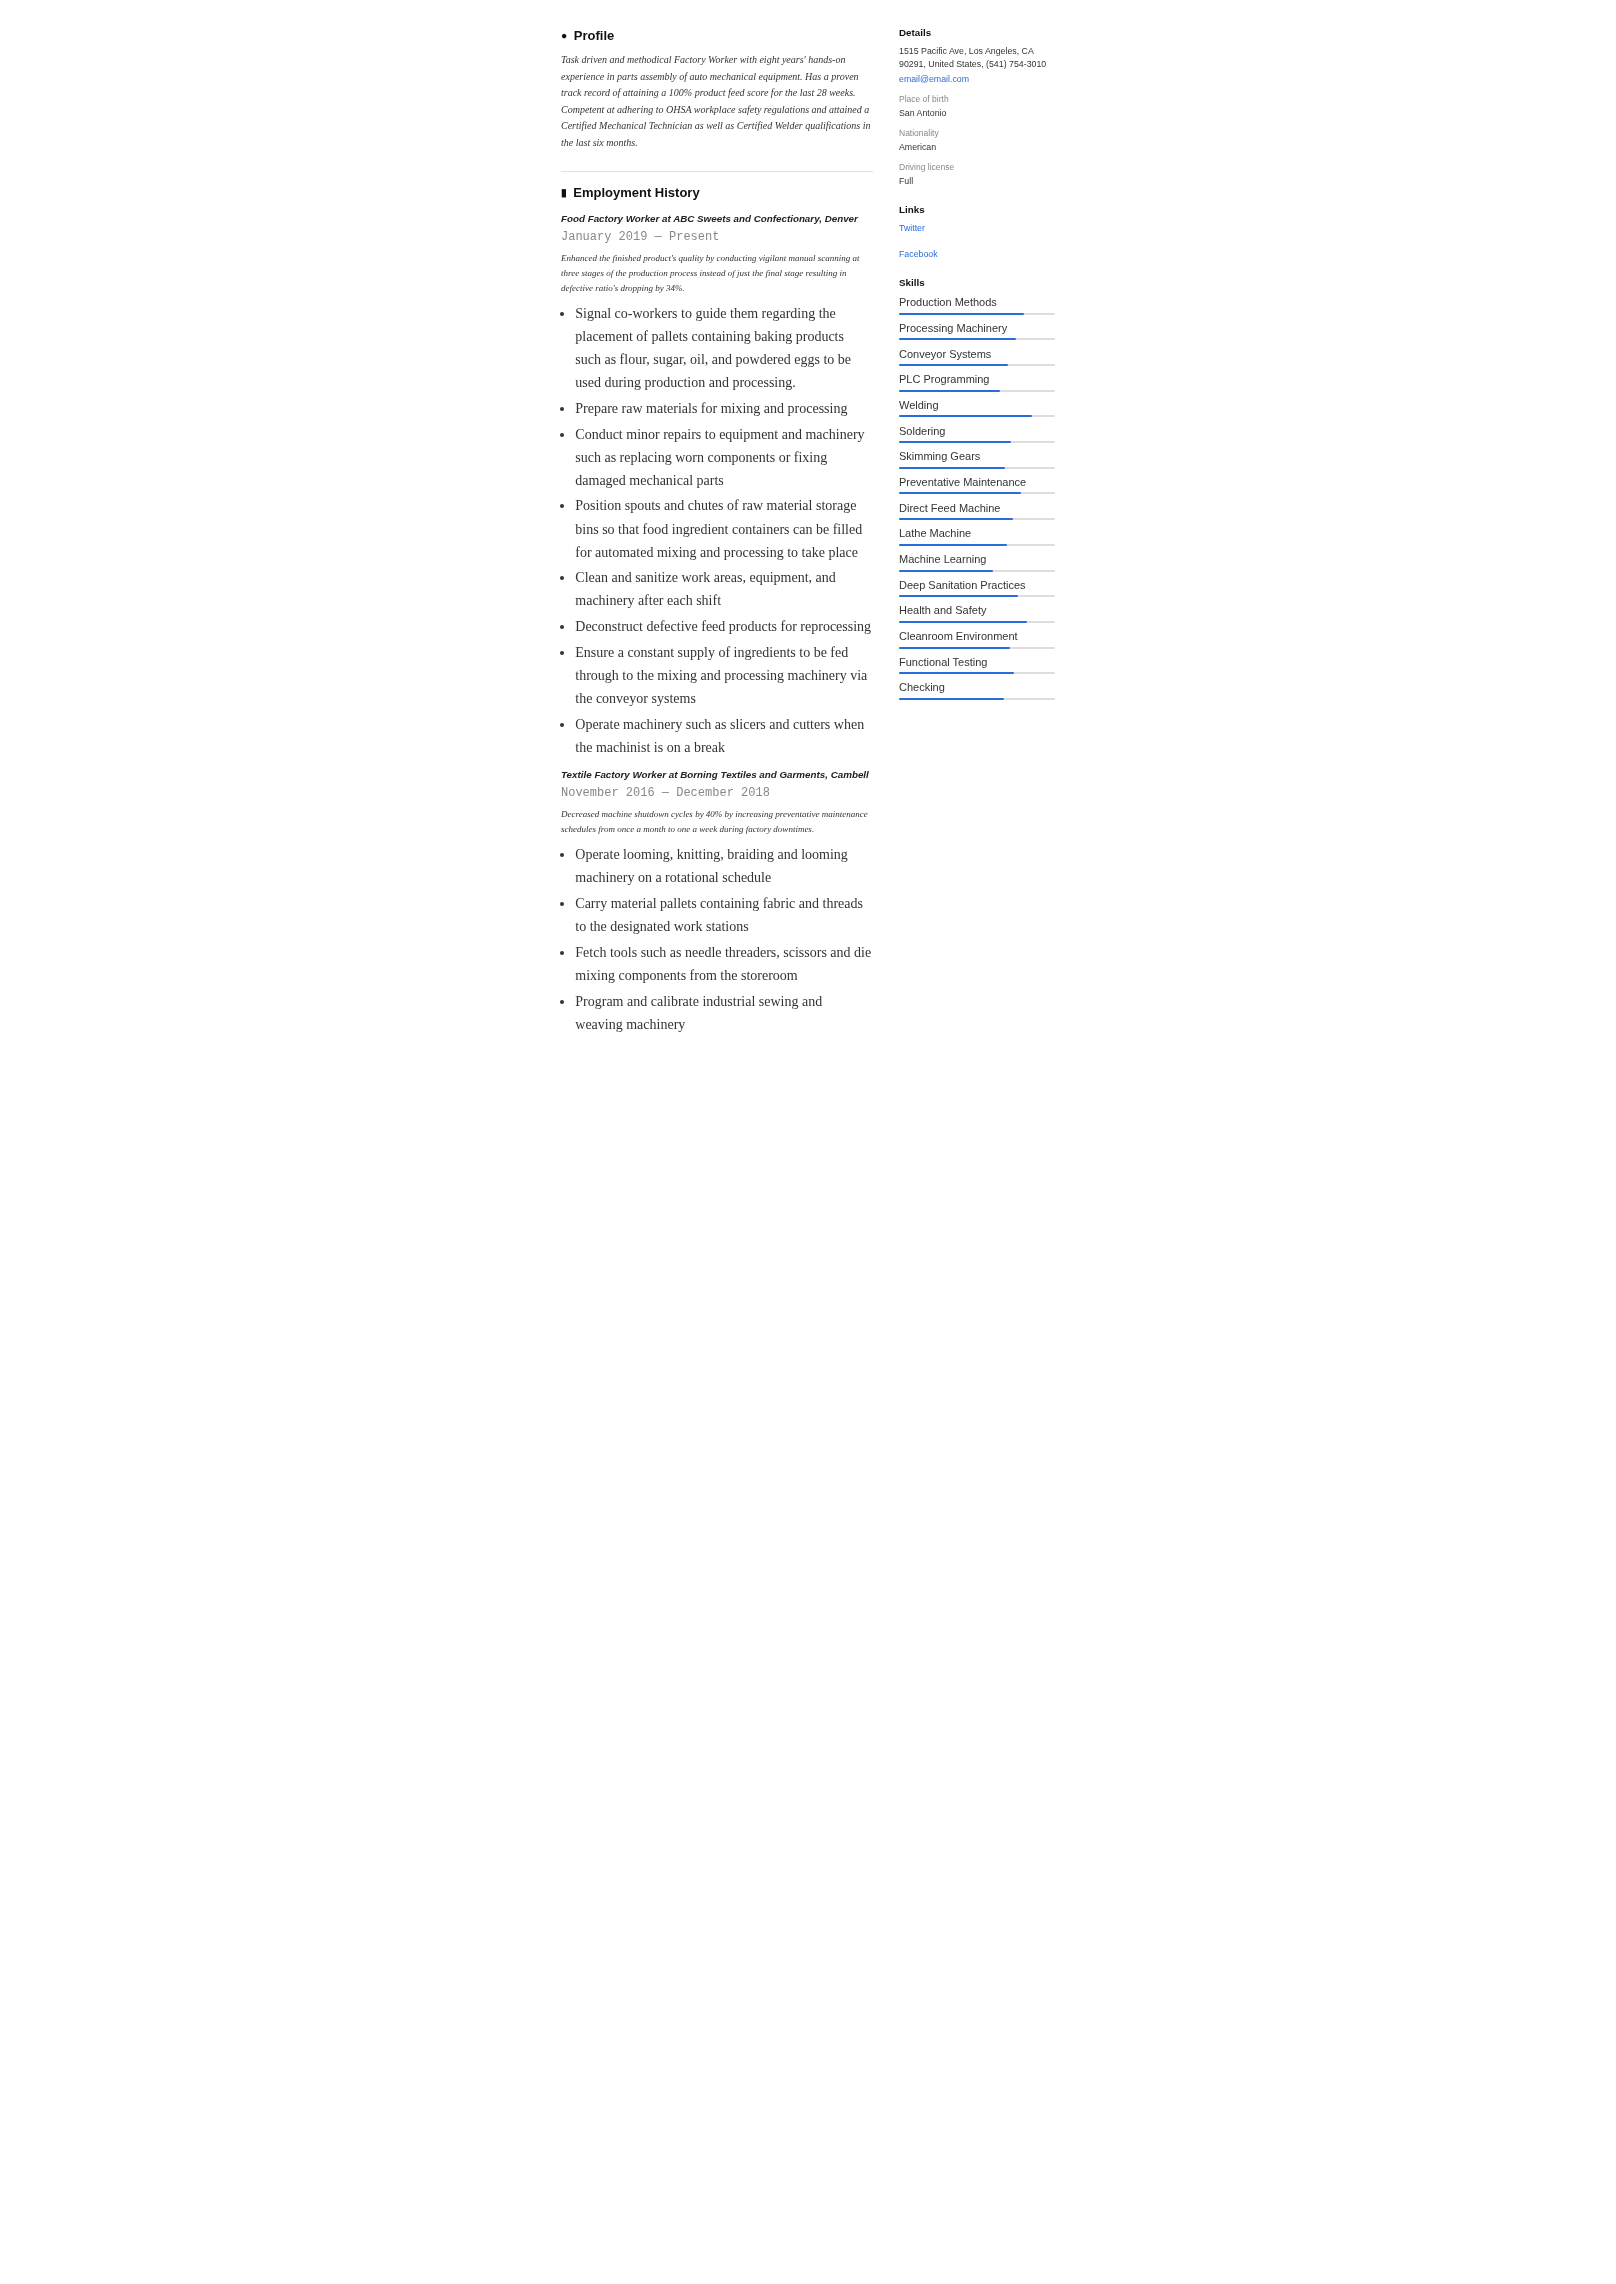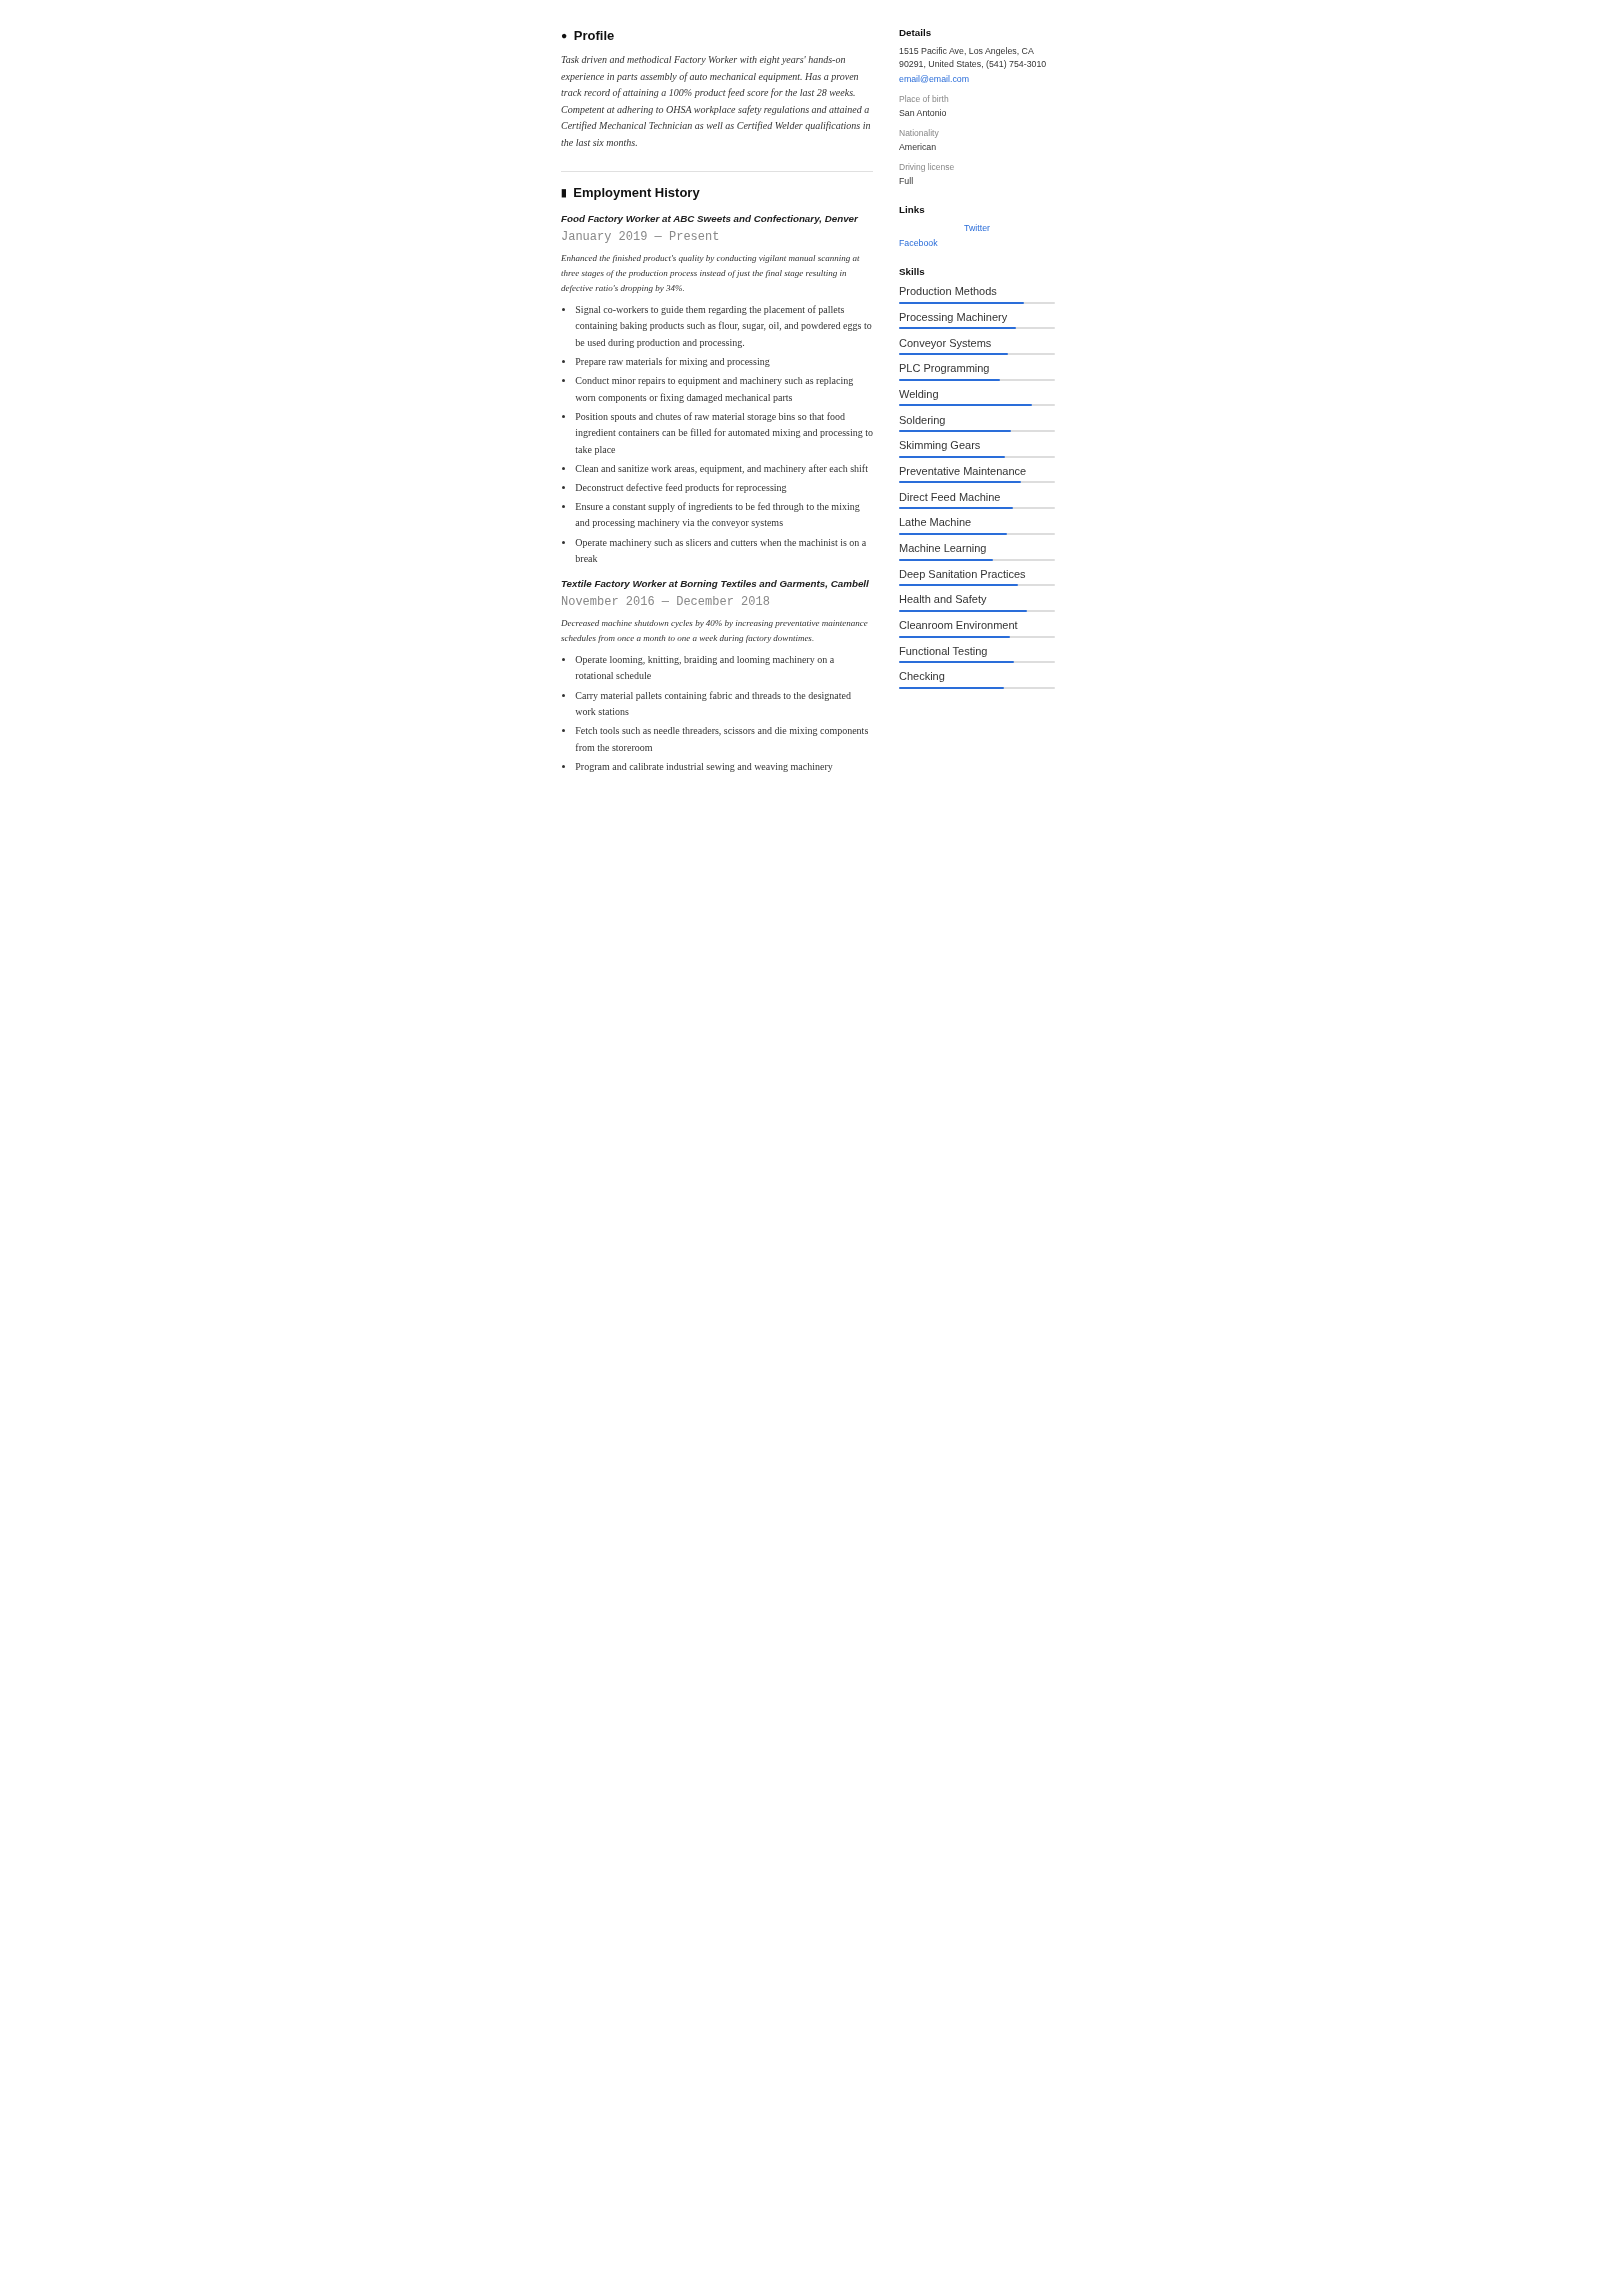--- a/index.html
+++ b/index.html
@@ -130,21 +130,21 @@
     .job-desc {
       font-style: italic;
       font-size: 9px;
       color: #333;
       line-height: 1.65;
       margin-bottom: 6.5px;
     }
     .bullet-list {
       list-style: disc;
       padding-left: 14.3px;
-      font-size: 10px;
+      font-size: 14px;
       color: #333;
       line-height: 1.65;
     }
     .bullet-list li {
       margin-bottom: 2.6px;
     }
     
     .right-section {
       margin-bottom: 14.3px;
     }
@@ -271,21 +271,21 @@
         <div class="detail-label">Nationality</div>
         <div class="detail-text">American</div>
 
         <div class="detail-label">Driving license</div>
         <div class="detail-text">Full</div>
       </div>
 
       <div class="right-section">
         <div class="right-section-title">Links</div>
         <div>
-          <a class="link-blue" href="#" style="display:block; margin-bottom:2px;text-align:center;">Twitter</a>
+          <a class="link-blue" href="#" style="display:block; margin-bottom:13px;">Twitter</a>
           <a class="link-blue" href="#" style="display:block;">Facebook</a>
         </div>
       </div>
 
       <div class="right-section">
         <div class="right-section-title">Skills</div>
         <div id="skills-container">
             <div class="skill-item">
       <div class="skill-name">Production Methods</div>
       <div class="skill-bar-bg">

